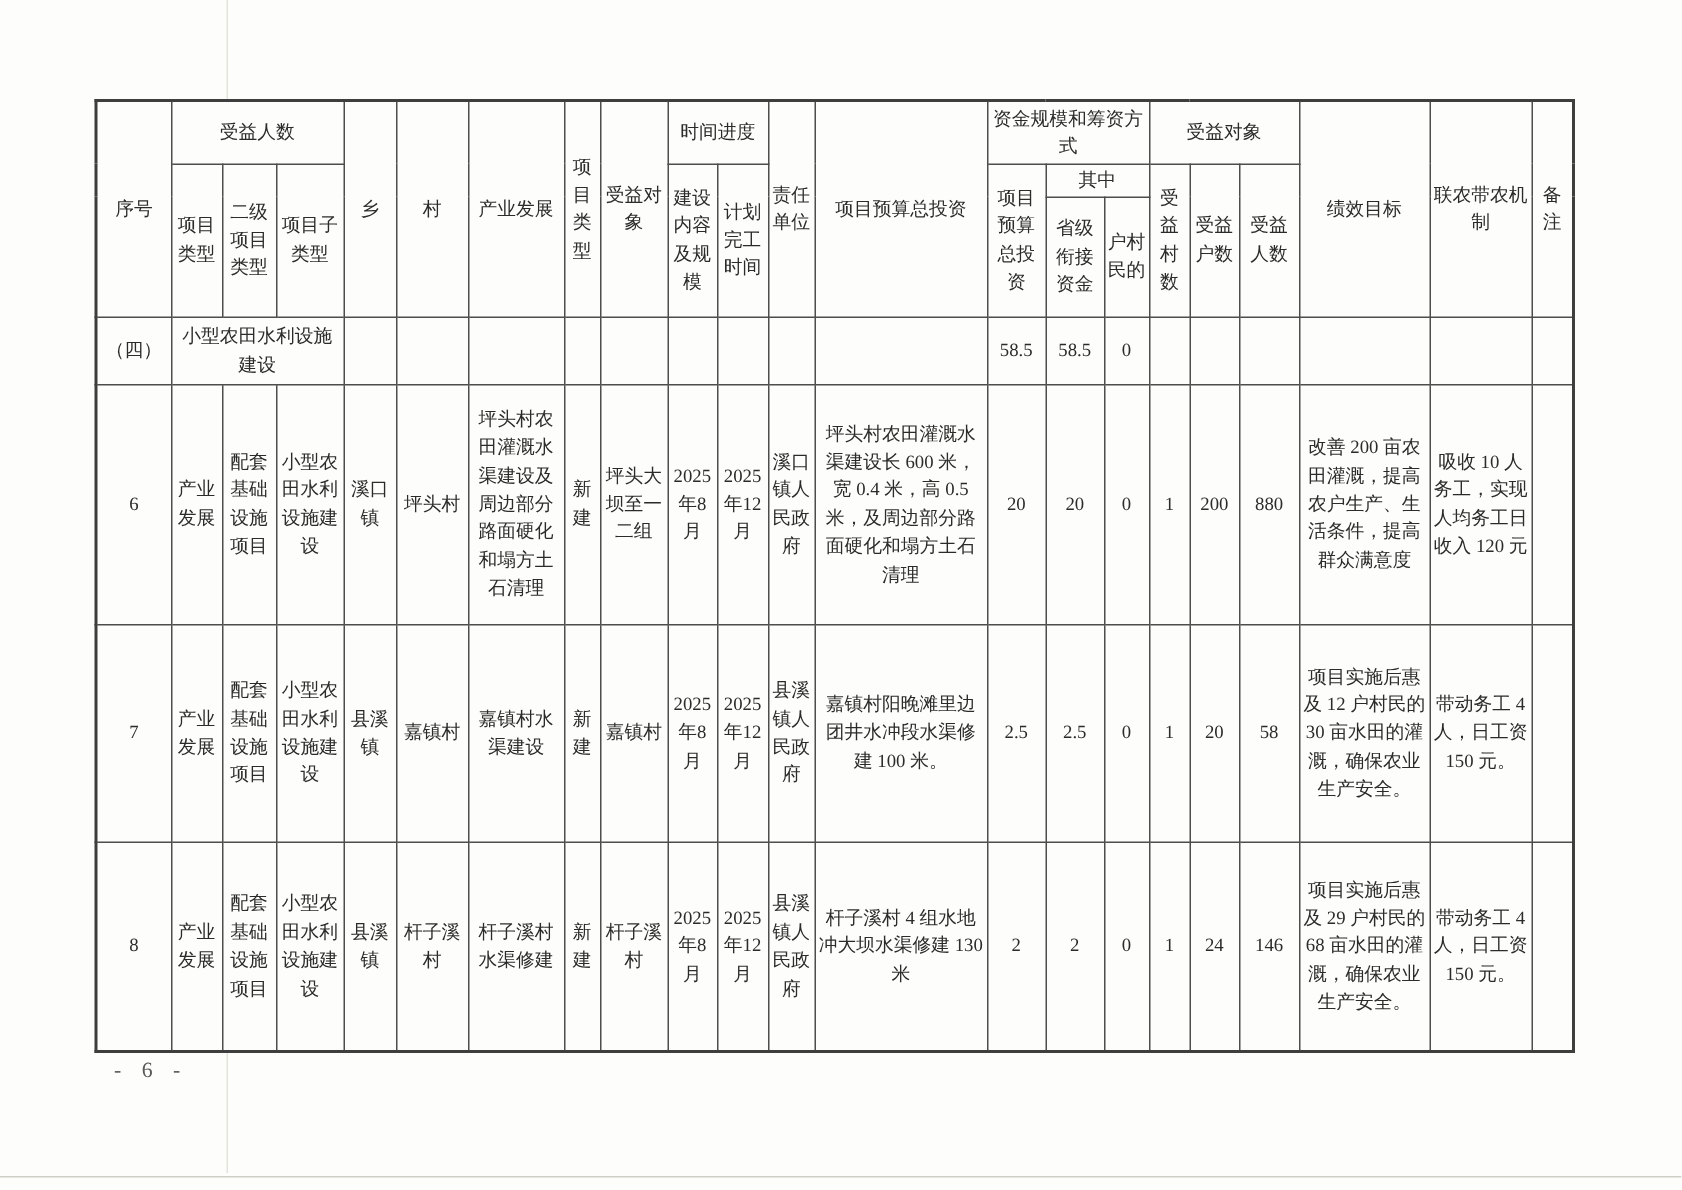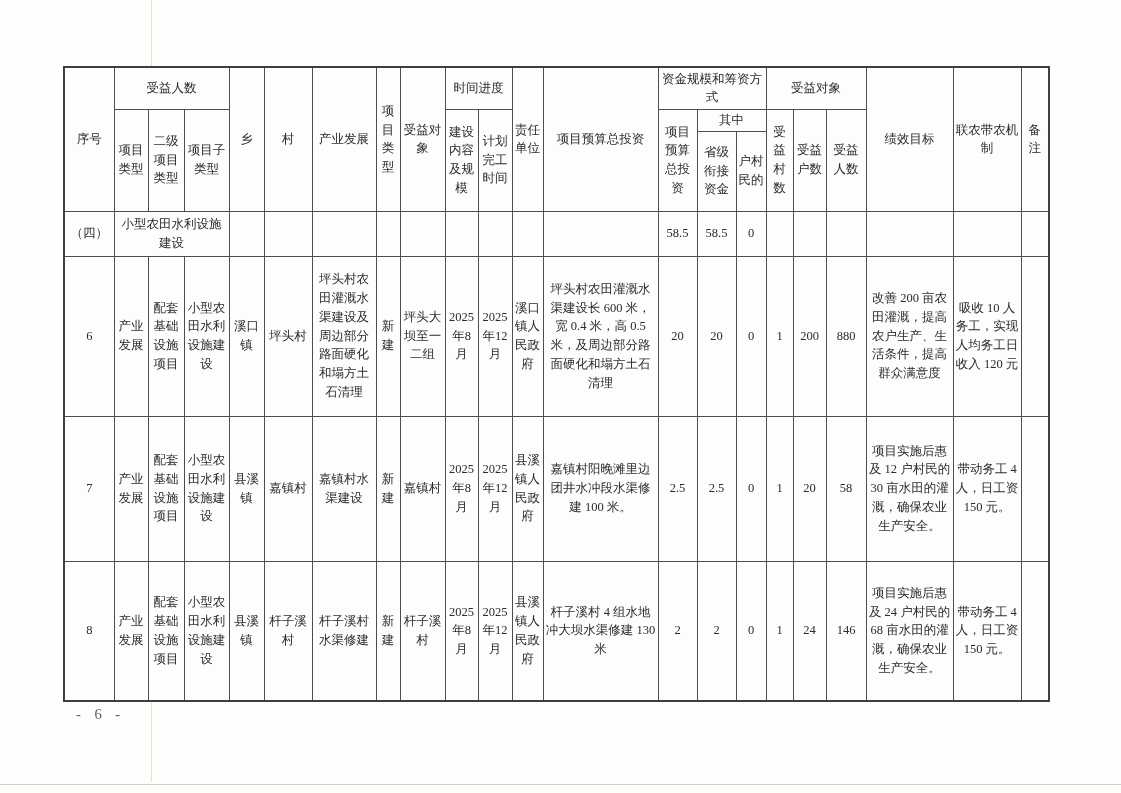--- a/index.html
+++ b/index.html
@@ -211,20 +211,20 @@
     <td>2025年8月</td>
     <td>2025年12月</td>
     <td>县溪镇人民政府</td>
     <td>杆子溪村 4 组水地冲大坝水渠修建 130 米</td>
     <td>2</td>
     <td>2</td>
     <td>0</td>
     <td>1</td>
     <td>24</td>
     <td>146</td>
-    <td>项目实施后惠及 24 户村民的 68 亩水田的灌溉，确保农业生产安全。</td>
+    <td>项目实施后惠及 29 户村民的 68 亩水田的灌溉，确保农业生产安全。</td>
     <td>带动务工 4 人，日工资 150 元。</td>
     <td></td>
   </tr>
 </tbody>
   </table>
 
 <div class="page-num">- 6 -</div>
 
 </body></html>

